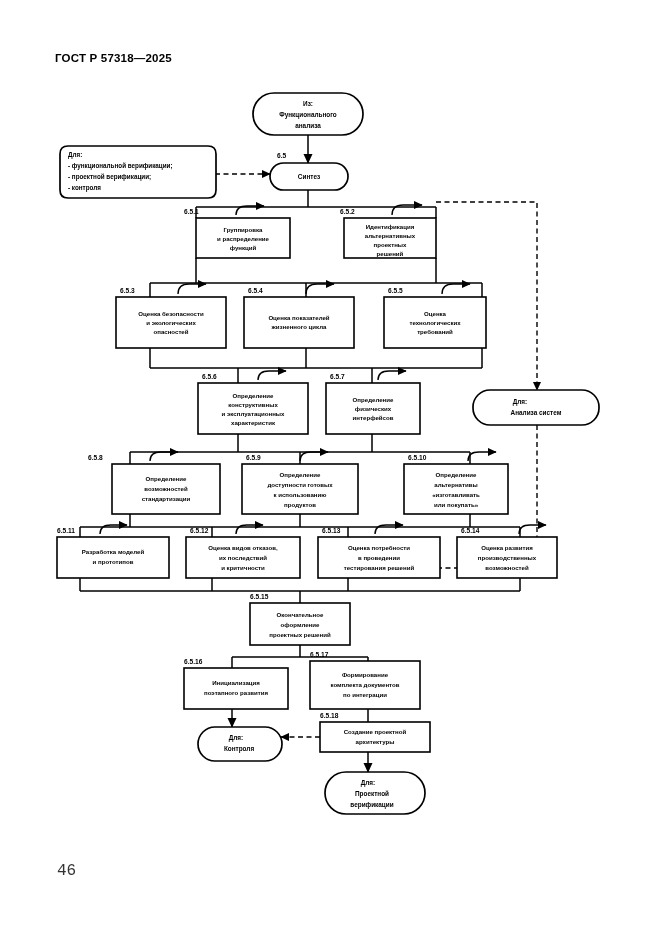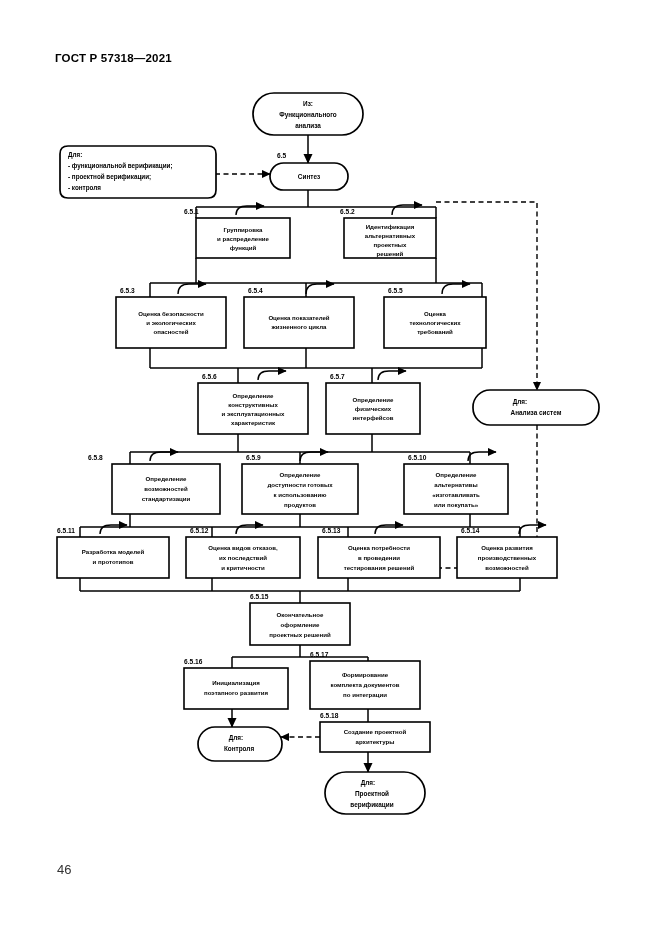--- a/index.html
+++ b/index.html
@@ -8,21 +8,21 @@
     font-family:"Liberation Sans", sans-serif;
     color:#000;position:relative;overflow:hidden;
   }
   .page{position:absolute;inset:0;}
   #doc-header{
     position:absolute;left:55px;top:52px;
     font-size:11.5px;font-weight:bold;letter-spacing:.2px;
   }
   #page-number{
     position:absolute;left:57px;top:862px;
-    font-size:13px;color:#333;
+    font-size:16px;color:#333;font-family:Liberation Mono, monospace;
   }
   #figure-caption{
     position:absolute;left:0;right:0;top:812px;
     text-align:center;font-size:10px;color:#222;
   }
   svg#flow{position:absolute;left:0;top:0;width:661px;height:935px;}
   .bx{fill:#fff;stroke:#000;stroke-width:1.6;}
   .term{fill:#fff;stroke:#000;stroke-width:1.7;}
   .ln{stroke:#000;stroke-width:1.5;fill:none;}
   .ln-d{stroke:#000;stroke-width:1.4;fill:none;stroke-dasharray:5 3.5;}
@@ -30,21 +30,21 @@
   .t{font-family:"Liberation Sans", sans-serif;font-size:6.1px;font-weight:bold;text-anchor:middle;fill:#000;}
   .tb{font-family:"Liberation Sans", sans-serif;font-size:6.4px;font-weight:bold;text-anchor:middle;fill:#000;}
   .num{font-family:"Liberation Sans", sans-serif;font-size:6.6px;font-weight:bold;fill:#000;}
   .note{font-family:"Liberation Sans", sans-serif;font-size:6.3px;font-weight:bold;fill:#000;}
 </style>
 </head>
 <body>
 
 <div class="page">
 
-  <div id="doc-header">ГОСТ Р 57318—2021</div>
+  <div id="doc-header">ГОСТ Р 57318—2025</div>
   <div id="page-number">46</div>
 
   <svg id="flow" viewBox="0 0 661 935">
     <defs>
       <marker id="ar" markerWidth="7" markerHeight="7" refX="6" refY="3" orient="auto">
         <path d="M0,0 L6.5,3 L0,6 z" fill="#000"></path>
       </marker>
       <marker id="ar2" markerWidth="7" markerHeight="7" refX="6" refY="3" orient="auto">
         <path d="M0,0 L6.5,3 L0,6 z" fill="#000"></path>
       </marker>

